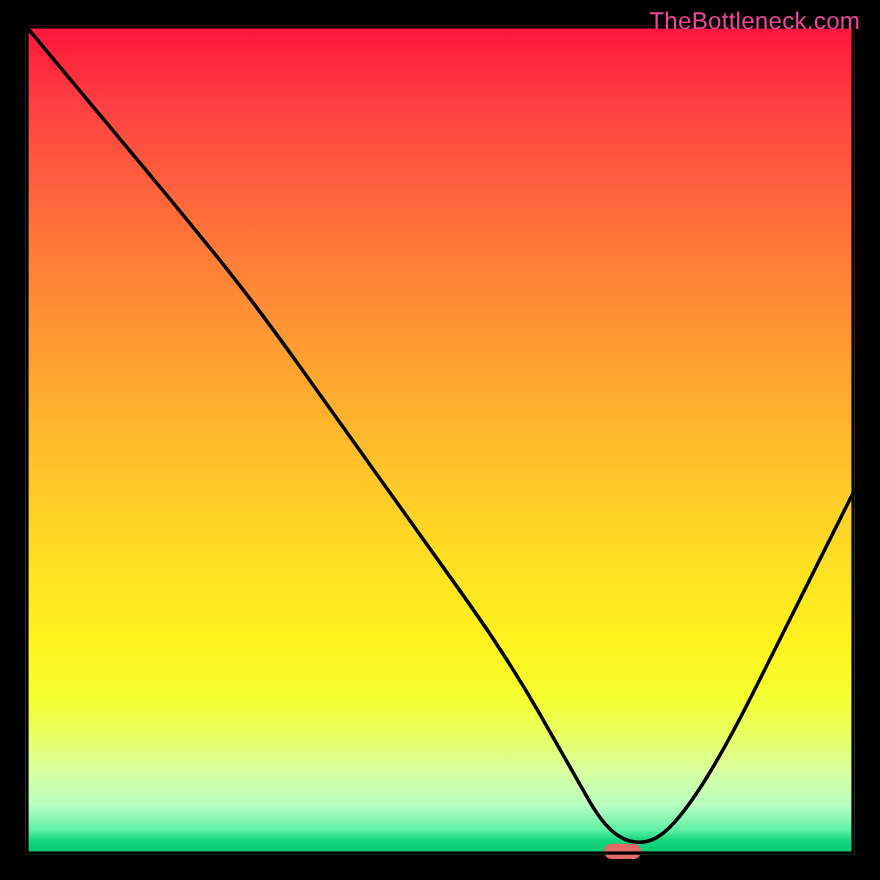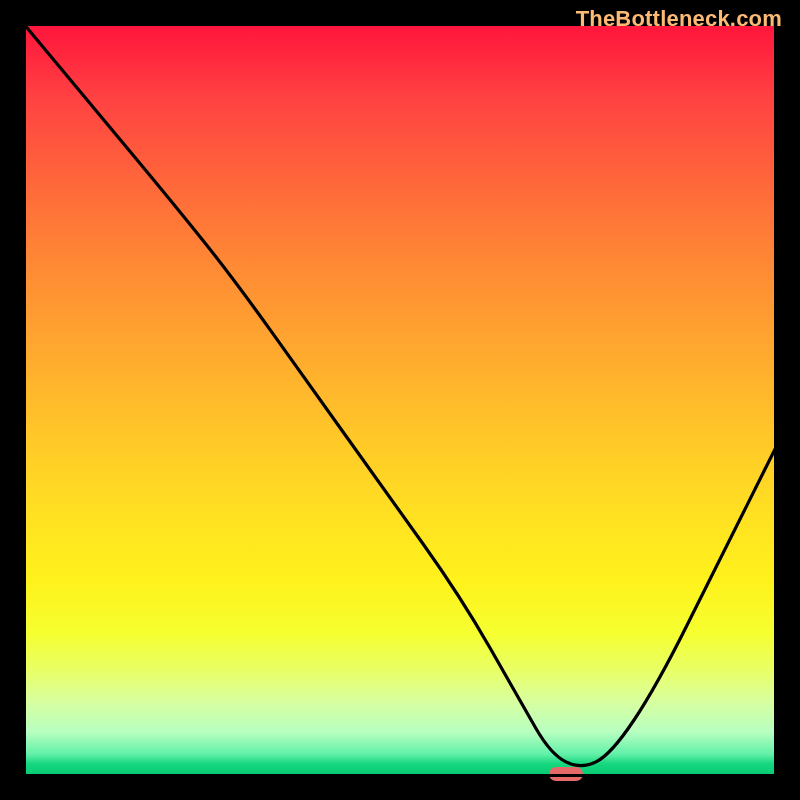--- a/index.html
+++ b/index.html
@@ -13,23 +13,23 @@
   }
   .container {
     position: relative;
     width: 800px;
     height: 800px;
   }
   .watermark {
     position: absolute;
     top: 6px;
     right: 18px;
-    color: #fdba74;
+    color: #ec4899;
     font-size: 22px;
-    font-weight: 700;
+    font-weight: 400;
     letter-spacing: 0.2px;
     z-index: 5;
   }
   .plot {
     position: absolute;
     left: 23px;
     top: 23px;
     width: 754px;
     height: 754px;
     background: linear-gradient(to bottom,

